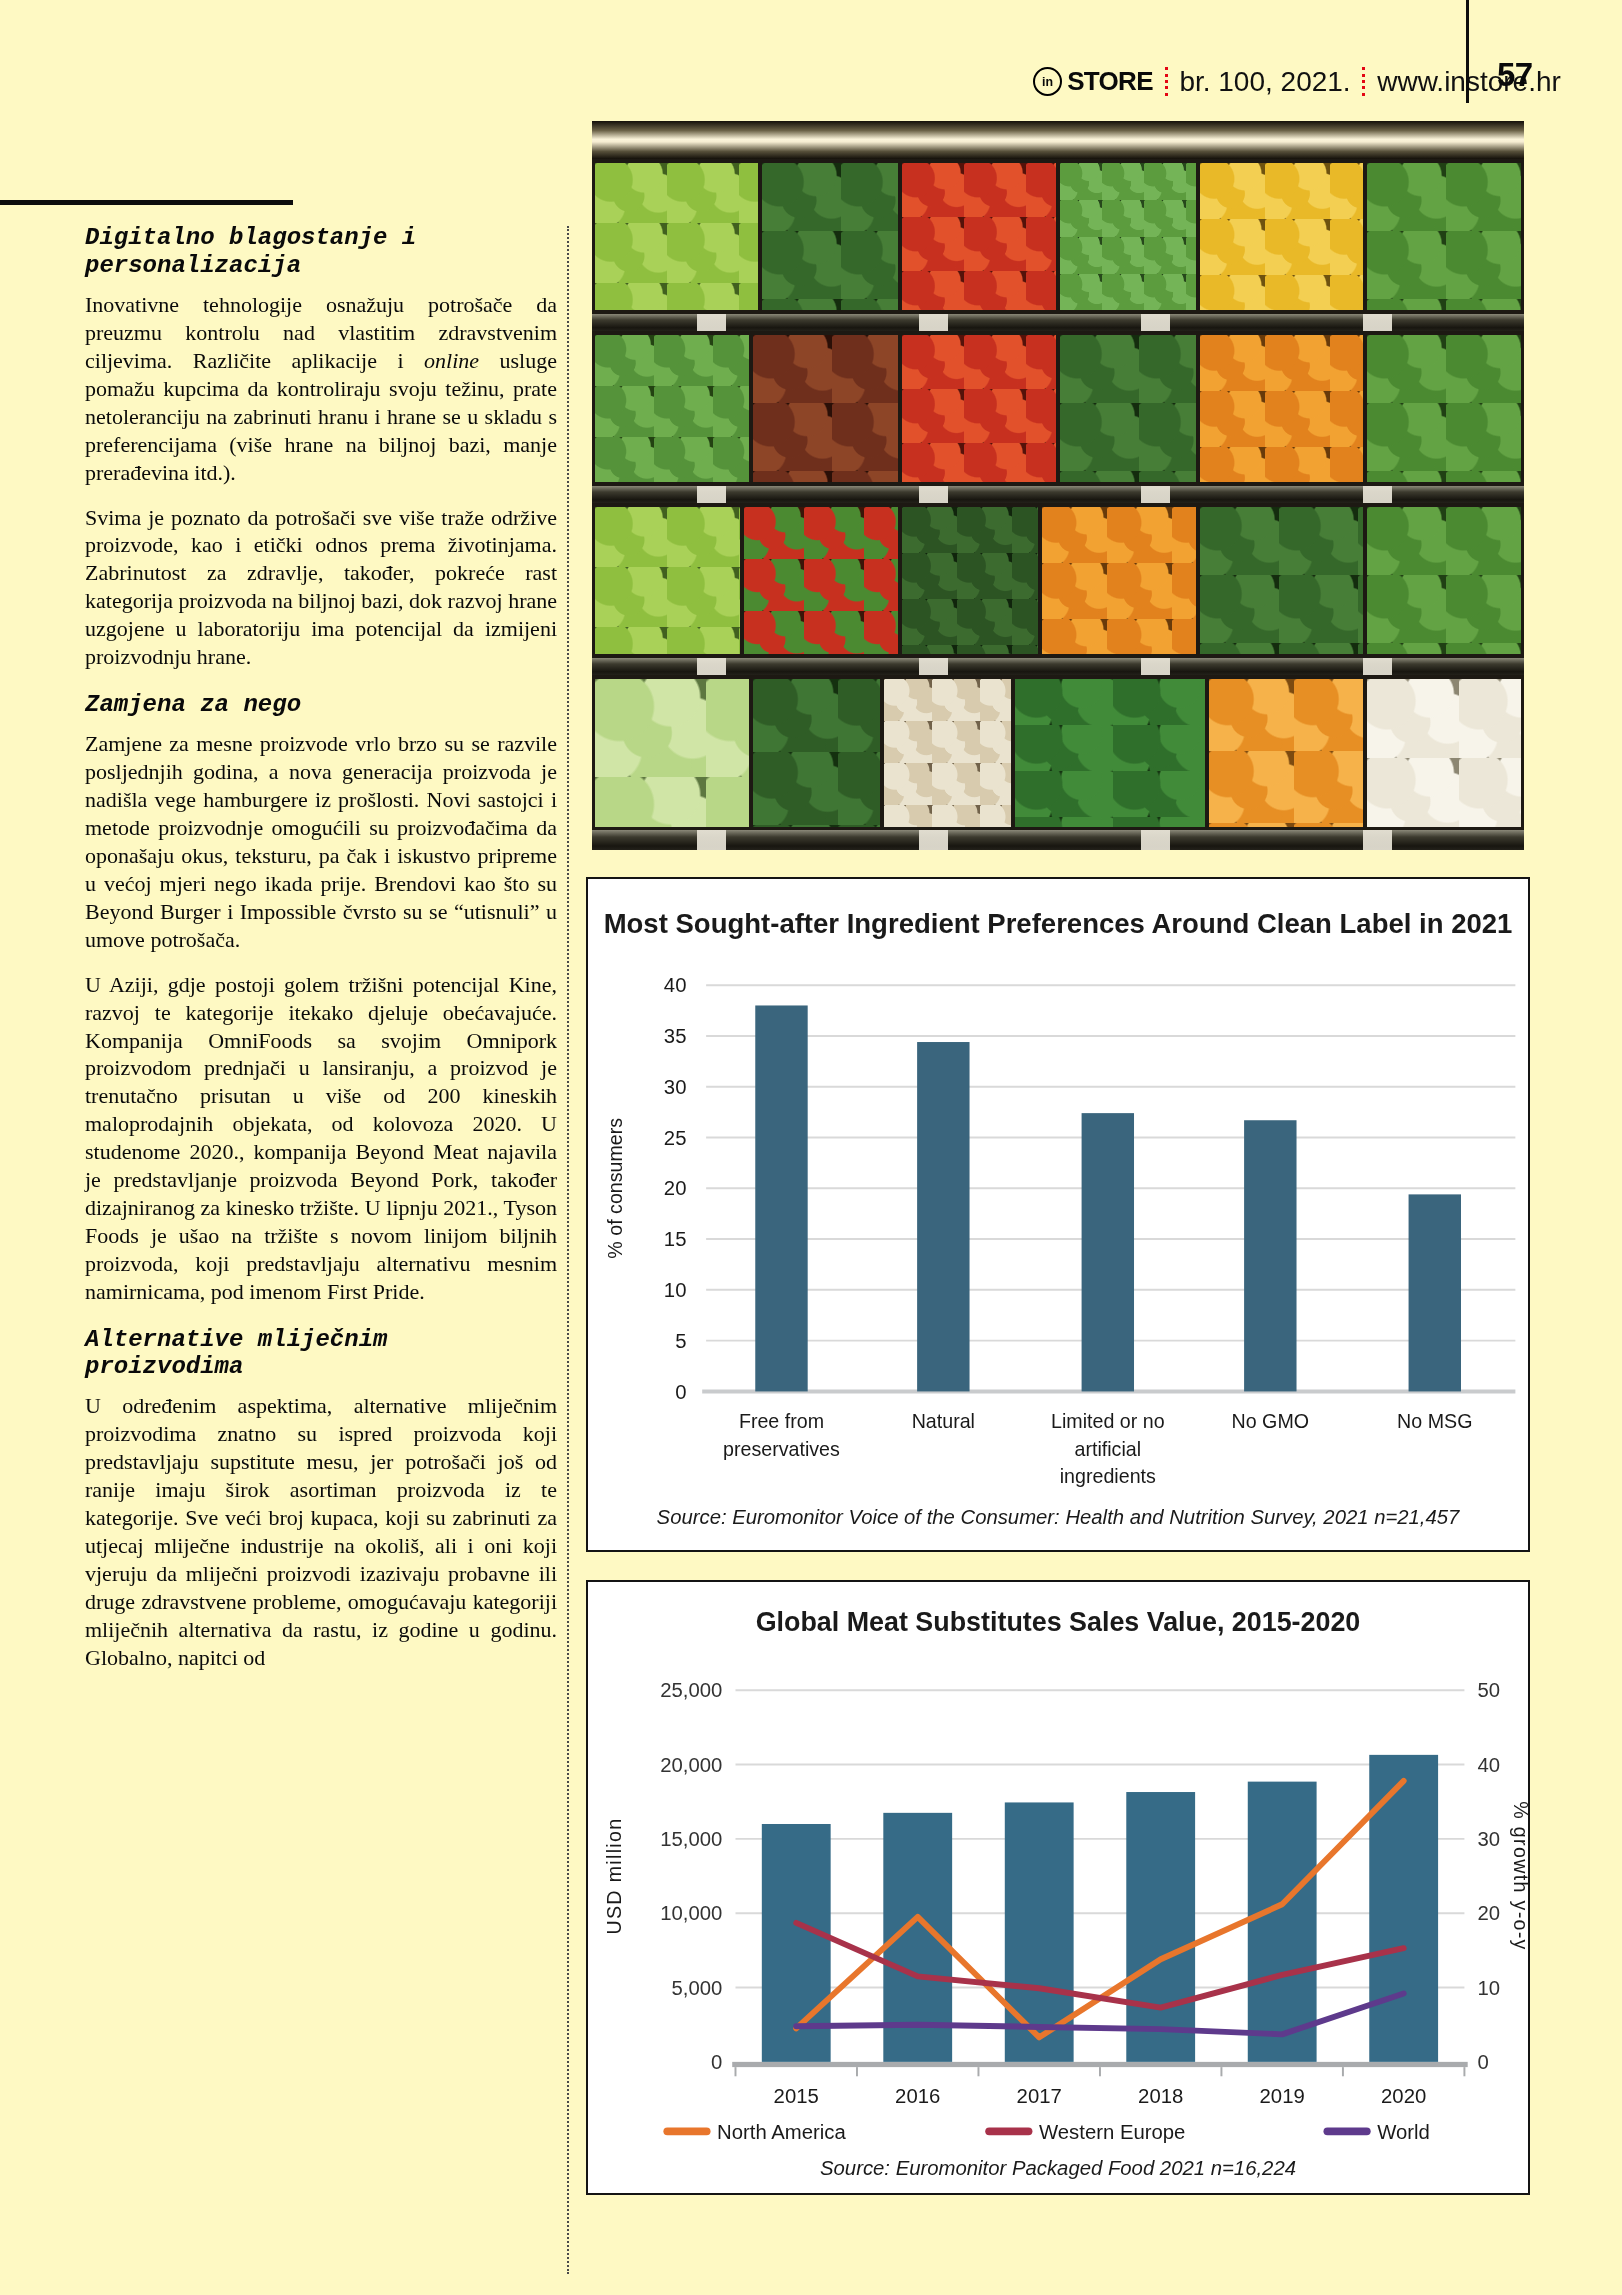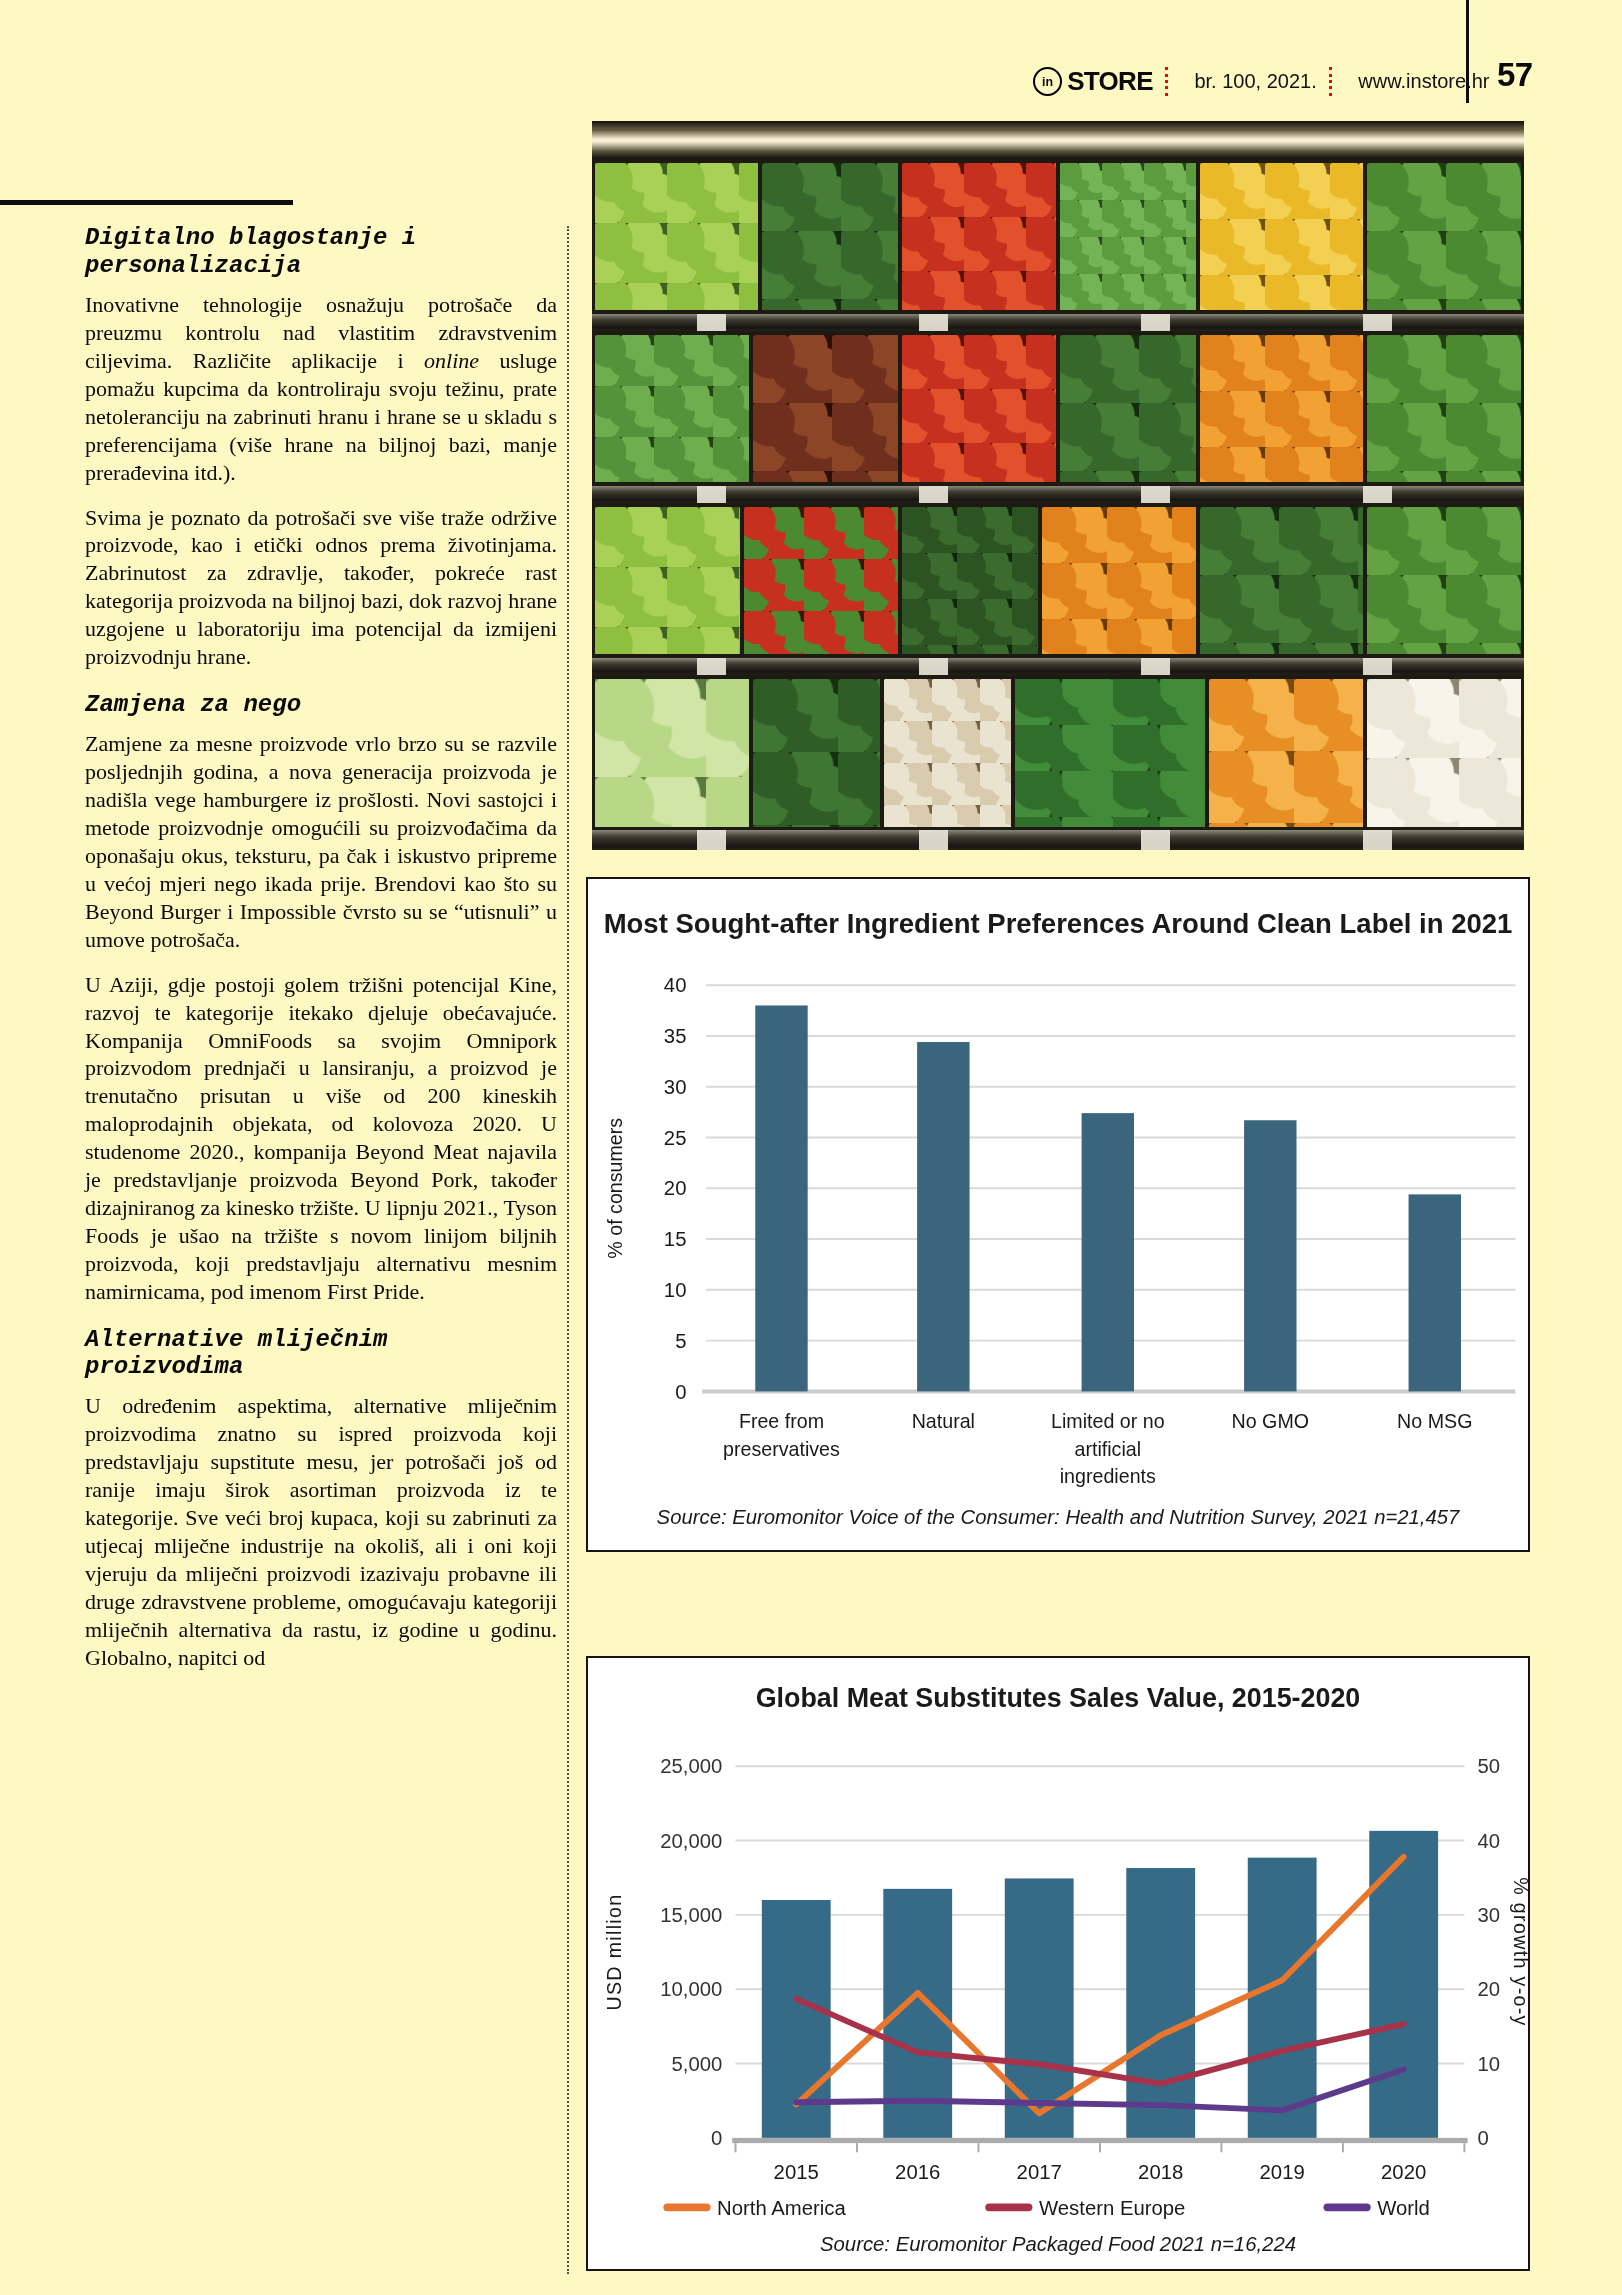--- a/index.html
+++ b/index.html
@@ -7,21 +7,21 @@
         font-family:"Liberation Serif",serif;color:#0a0a0a;}
 
   
   .pageheader{position:absolute;left:1033px;top:60px;height:43px;display:flex;align-items:center;gap:11.8px;
               font-family:"Liberation Sans",sans-serif;}
   .brand{display:flex;align-items:center;gap:5.2px;}
   .logo-circle{width:25px;height:25px;border:2.6px solid #000;border-radius:50%;display:flex;
                align-items:center;justify-content:center;font-weight:bold;font-size:12.4px;}
   .logo-store{font-weight:bold;font-size:26px;letter-spacing:-0.7px;}
   .red-dots{width:0;height:29px;border-left:3.3px dotted #e30613;}
-  .issue,.site{font-size:20px;color:#111;margin-left:15px;}
+  .issue,.site{font-size:28px;color:#111;}
   .header-divider{position:absolute;left:1466px;top:0;width:2.6px;height:103px;background:#0d0d0d;}
   .page-number{position:absolute;left:1497px;top:56px;font-family:"Liberation Sans",sans-serif;
                font-weight:bold;font-size:33px;letter-spacing:-0.7px;}
   .top-rule{position:absolute;left:0;top:200px;width:293px;height:4.6px;background:#0d0d0d;}
   .column-divider{position:absolute;left:567px;top:226px;height:2048px;width:0;border-left:2px dotted #4a4a4a;}
 
   
   .article{position:absolute;left:85px;top:224px;width:472px;}
   .article p{margin:0 0 17px 0;text-align:justify;font-size:22px;line-height:1.27;}
   .hser{font-family:Liberation Mono, monospace;font-style:italic;font-weight:bold;
@@ -63,21 +63,21 @@
   .cabbage{--c1:#b8d787;--c3:#d0e5a6;--c2:#5d7740;--s:111px 98px}
   .broccoli{--c1:#2f5d26;--c3:#3f7634;--c2:#14300f;--s:85px 73px}
   .garlic{--c1:#eae3cf;--c3:#d8cbae;--c2:#71624a;--s:48px 42px}
   .cucumber{--c1:#2f6f2b;--c3:#418b39;--c2:#143411;--s:98px 46px}
   .orangebag{--c1:#e78f24;--c3:#f6b24a;--c2:#7c4a10;--s:85px 72px}
   .cauliflower{--c1:#ece7d8;--c3:#f7f4ea;--c2:#8c8672;--s:92px 79px}
 
   
   .chartbox{position:absolute;left:586px;width:944px;background:#fff;border:2.6px solid #141414;box-sizing:border-box;}
   #chart1{top:877px;height:675px;}
-  #chart2{top:1656px;height:615px;}
+  #chart2{top:1580px;height:615px;}
   .chartbox svg{display:block;width:100%;height:100%;}
 </style>
 </head>
 <body>
 
 <div class="page">
 
   <div class="top-rule"></div>
   <header class="pageheader">
     <span class="brand">

